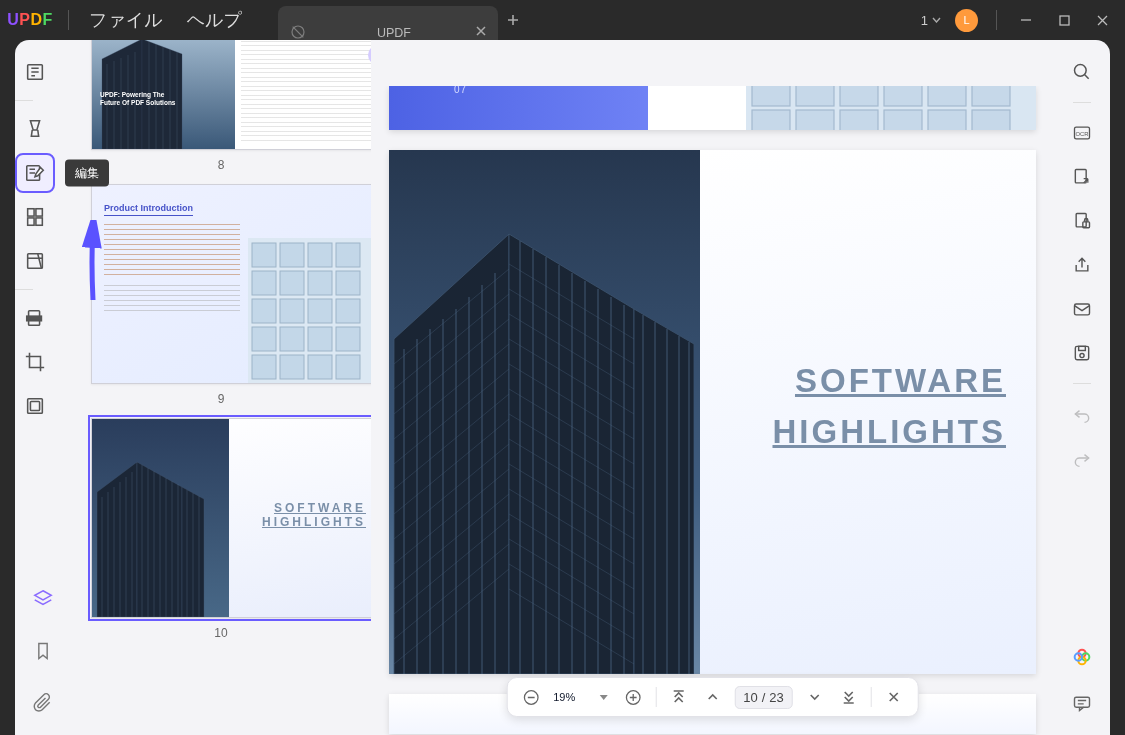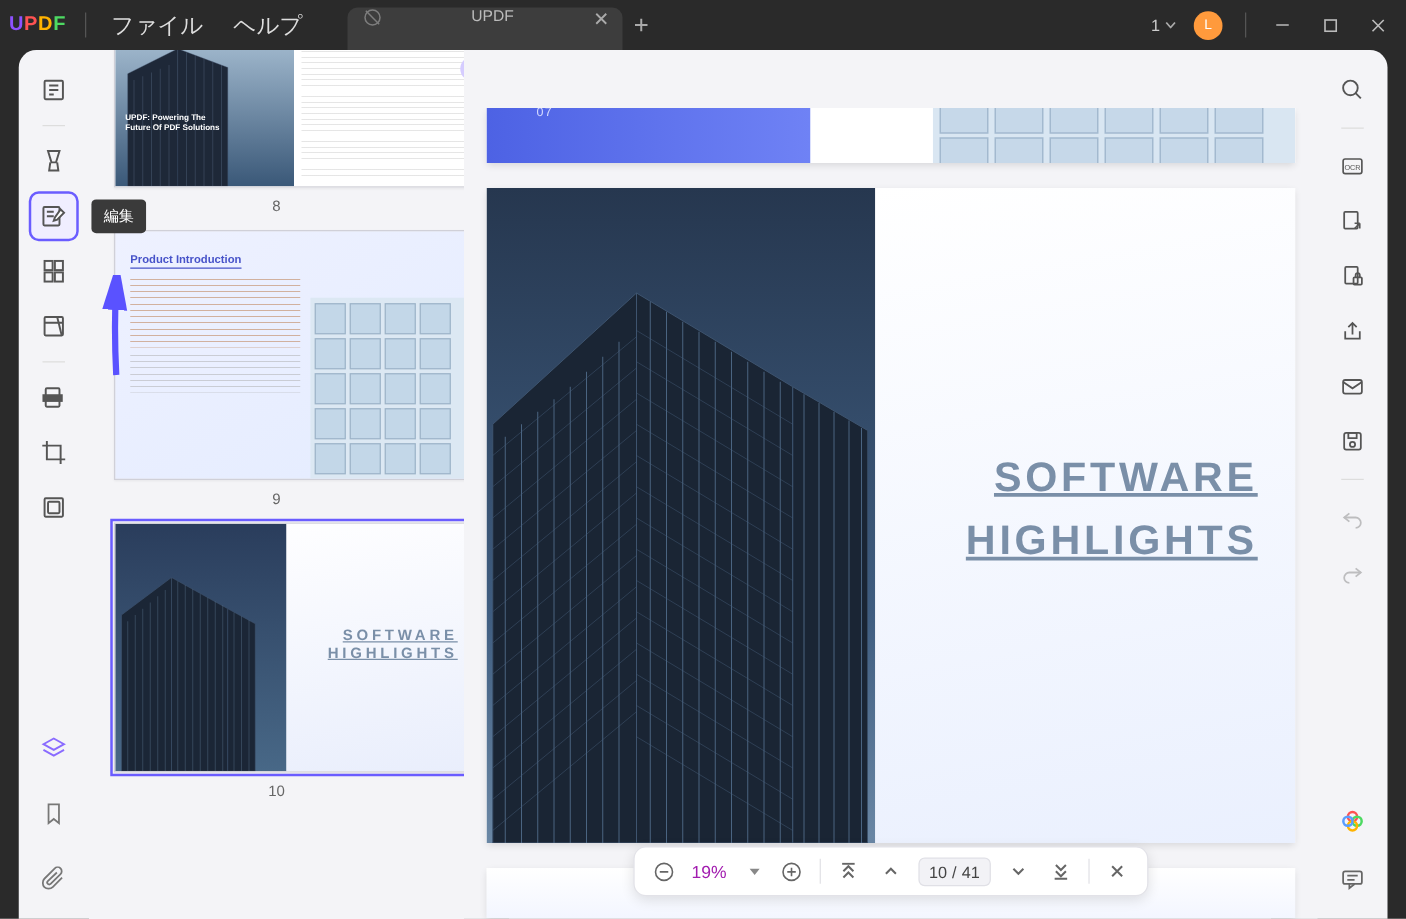--- a/index.html
+++ b/index.html
@@ -2,51 +2,51 @@
 <html><head>
 <meta charset="utf-8">
 <style>
   * { margin: 0; padding: 0; box-sizing: border-box; font-family: "Segoe UI", "Hiragino Kaku Gothic Pro", sans-serif; }
   body { background:#2a2a2a; width:1125px; height:735px; overflow:hidden; color:#333; }
   .titlebar { height:40px; background:#2a2a2a; display:flex; align-items:center; color:#ddd; }
   .logo { width:60px; display:flex; align-items:center; justify-content:center; font-weight:700; letter-spacing:0.5px; }
   .logo .u { color:#8e51ff;} .logo .p { color:#ff5252;} .logo .d { color:#ffb300;} .logo .f { color:#4dd962;}
   .vdiv { width:1px; height:20px; background:#555; margin:0 8px; }
   .menu-item { padding:0 12px; font-size:18px; cursor:pointer; }
-  .tab { display:flex; align-items:flex-start; background:#3d3d3d; border-radius:8px 8px 0 0; height:34px; margin-top:6px; padding:0 8px 0 12px; min-width:220px; }
+  .tab { display:flex; align-items:flex-end; background:#3d3d3d; border-radius:8px 8px 0 0; height:34px; margin-top:6px; padding:0 8px 0 12px; min-width:220px; }
   .tab-icon { width:16px; height:16px; margin-right:10px; opacity:.7; }
   .tab-title { flex:1; font-size:12.5px; color:#bbb; text-align:center; }
   .tab-close { width:18px; height:18px; display:flex; align-items:center; justify-content:center; color:#999; cursor:pointer; }
   .newtab { width:30px; display:flex; align-items:center; justify-content:center; color:#aaa; font-size:16px; cursor:pointer; }
   .tb-right { margin-left:auto; display:flex; align-items:center; padding-right:6px; gap:4px;}
   .tb-num { color:#ccc; font-size:13px; padding:0 4px; display:flex; align-items:center; gap:4px; cursor:pointer;}
   .avatar { width:23px; height:23px; border-radius:50%; background:#ff9a3c; color:#fff; font-size:11px; display:flex; align-items:center; justify-content:center; margin:0 6px;}
   .winbtn { width:34px; height:30px; display:flex; align-items:center; justify-content:center; color:#bbb; cursor:pointer; }
   .workspace { position:absolute; left:15px; top:40px; right:15px; bottom:0; background:#f4f4f7; border-radius:14px 14px 0 0; display:flex; overflow:hidden;}
-  .toolcol { width:56px; display:flex; flex-direction:column; align-items:center; padding-top:12px; gap:4px; position:relative;}
+  .toolcol { width:56px; display:flex; flex-direction:column; padding-top:12px; gap:4px; position:relative;}
   .toolbtn { width:40px; height:40px; display:flex; align-items:center; justify-content:center; border-radius:8px; cursor:pointer; color:#555; position:relative;}
   .toolbtn.active { border:2px solid #6a5cff; background:#f0eeff; }
   .toolsep { width:18px; height:1px; background:#ddd; margin:4px 0;}
   .tooltip { position:absolute; left:48px; top:50%; transform:translateY(-50%); background:#3a3a3a; color:#fff; font-size:12px; padding:5px 10px; border-radius:4px; white-space:nowrap; z-index:50;}
   .arrow-annotation { position:absolute; left:58px; top:180px; width:30px; height:85px; z-index:30; pointer-events:none;}
   .toolcol-bottom { margin-top:auto; display:flex; flex-direction:column; align-items:center; padding-bottom:12px; gap:12px;}
   .thumbs { width:300px; background:#f4f4f7; overflow-y:auto; padding:0 20px; position:relative;}
   .thumb-page { margin-bottom:12px; }
   .thumb { width:288px; border:1px solid #d0d0d8; background:#fff; box-shadow:0 1px 2px rgba(0,0,0,.06); position:relative; overflow:hidden;}
   .thumb.selected { outline:2.5px solid #6a5cff; outline-offset:1px;}
   .thumb-num { text-align:center; font-size:12px; color:#666; margin-top:8px;}
   .main { flex:1; background:#f4f4f7; position:relative; overflow:hidden;}
   .main-toolbar { height:46px; display:flex; align-items:center; justify-content:center; gap:44px; border-bottom:1px solid #e6e6ea;}
   .main-tb-item { display:flex; align-items:center; gap:8px; color:#444; font-size:13.5px; cursor:pointer;}
   .main-canvas { position:absolute; top:46px; left:0; right:0; bottom:0; overflow:auto; padding:0 18px 20px 18px;}
   .page { background:#fff; box-shadow:0 2px 6px rgba(0,0,0,.12); margin-bottom:20px; position:relative; overflow:hidden;}
   .rightcol { width:56px; display:flex; flex-direction:column; align-items:center; padding-top:14px; gap:8px;}
   .rightbtn { width:36px; height:36px; display:flex; align-items:center; justify-content:center; color:#666; cursor:pointer; border-radius:8px;}
   .status { position:absolute; bottom:18px; left:50%; transform:translateX(-50%); background:#fff; border:1px solid #e2e2e8; border-radius:10px; height:40px; display:flex; align-items:center; padding:0 12px; gap:10px; box-shadow:0 3px 10px rgba(0,0,0,.12);}
-  .zoom-val { font-size:14px; color:#a21caf; min-width:36px; }
+  .zoom-val { font-size:11px; color:#0f172a; min-width:36px; }
   .zoom-sel { width:0;height:0; border-left:4px solid transparent; border-right:4px solid transparent; border-top:5px solid #888; margin-right:4px; cursor:pointer;}
   .sbtn { width:24px; height:24px; display:flex; align-items:center; justify-content:center; color:#666; cursor:pointer;}
   .sep { width:1px; height:20px; background:#e2e2e6;}
   .pagefield { background:#f2f2f6; border:1px solid #e0e0e6; border-radius:5px; padding:3px 8px; font-size:13px; color:#444; display:flex; gap:4px;}
   svg { display:block; }
   .building-svg { position:absolute; left:0; bottom:0; }
   .headline { position:absolute; font-weight:700; letter-spacing:3px; color:#7a8fa8;text-decoration:underline; }
 </style>
 </head>
 <body>
@@ -304,21 +304,21 @@
       <div class="thumb-num">10</div>
     </div>
   </div>
 
   <div class="main">
 
     <div class="main-canvas">
 
       <div class="page" style="height:44px">
         <div style="position:absolute;left:0;top:0;width:40%;height:100%;background:linear-gradient(90deg,#4d62e4,#6f82f5)"></div>
-        <div style="position:absolute;left:40px;top:-2px;font-size:10px;color:#d5dbff;letter-spacing:1px">07</div>
+        <div style="position:absolute;left:65px;top:-2px;font-size:10px;color:#d5dbff;letter-spacing:1px">07</div>
         <svg style="position:absolute;right:0;top:0" width="290" height="44" viewBox="0 0 290 44">
           <rect width="290" height="44" fill="#d9e6f2"></rect>
           <g stroke="#a3b9cf" stroke-width="1.2" fill="#c6d8e9">
             <rect x="6" y="-18" width="38" height="38"></rect>
               <rect x="50" y="-18" width="38" height="38"></rect>
               <rect x="94" y="-18" width="38" height="38"></rect>
               <rect x="138" y="-18" width="38" height="38"></rect>
               <rect x="182" y="-18" width="38" height="38"></rect>
               <rect x="226" y="-18" width="38" height="38"></rect>
             <rect x="6" y="24" width="38" height="38"></rect>
@@ -428,21 +428,21 @@
           </svg>
         </div>
       <div class="sbtn">
           <svg width="14" height="14" viewBox="0 0 14 14" fill="none" stroke="#666" stroke-width="1.6">
             <path d="M3 9L7 5L11 9"></path>
           </svg>
         </div>
       <div class="pagefield">
         <span>10</span>
         <span>/</span>
-        <span>41</span>
+        <span>23</span>
       </div>
       <div class="sbtn">
           <svg width="14" height="14" viewBox="0 0 14 14" fill="none" stroke="#666" stroke-width="1.6">
             <path d="M3 5L7 9L11 5"></path>
           </svg>
         </div>
       <div class="sbtn">
           <svg width="14" height="14" viewBox="0 0 14 14" fill="none" stroke="#666" stroke-width="1.6">
             <path d="M3 2L7 6L11 2M3 7L7 11L11 7"></path>
             <line x1="2" y1="13" x2="12" y2="13"></line>

